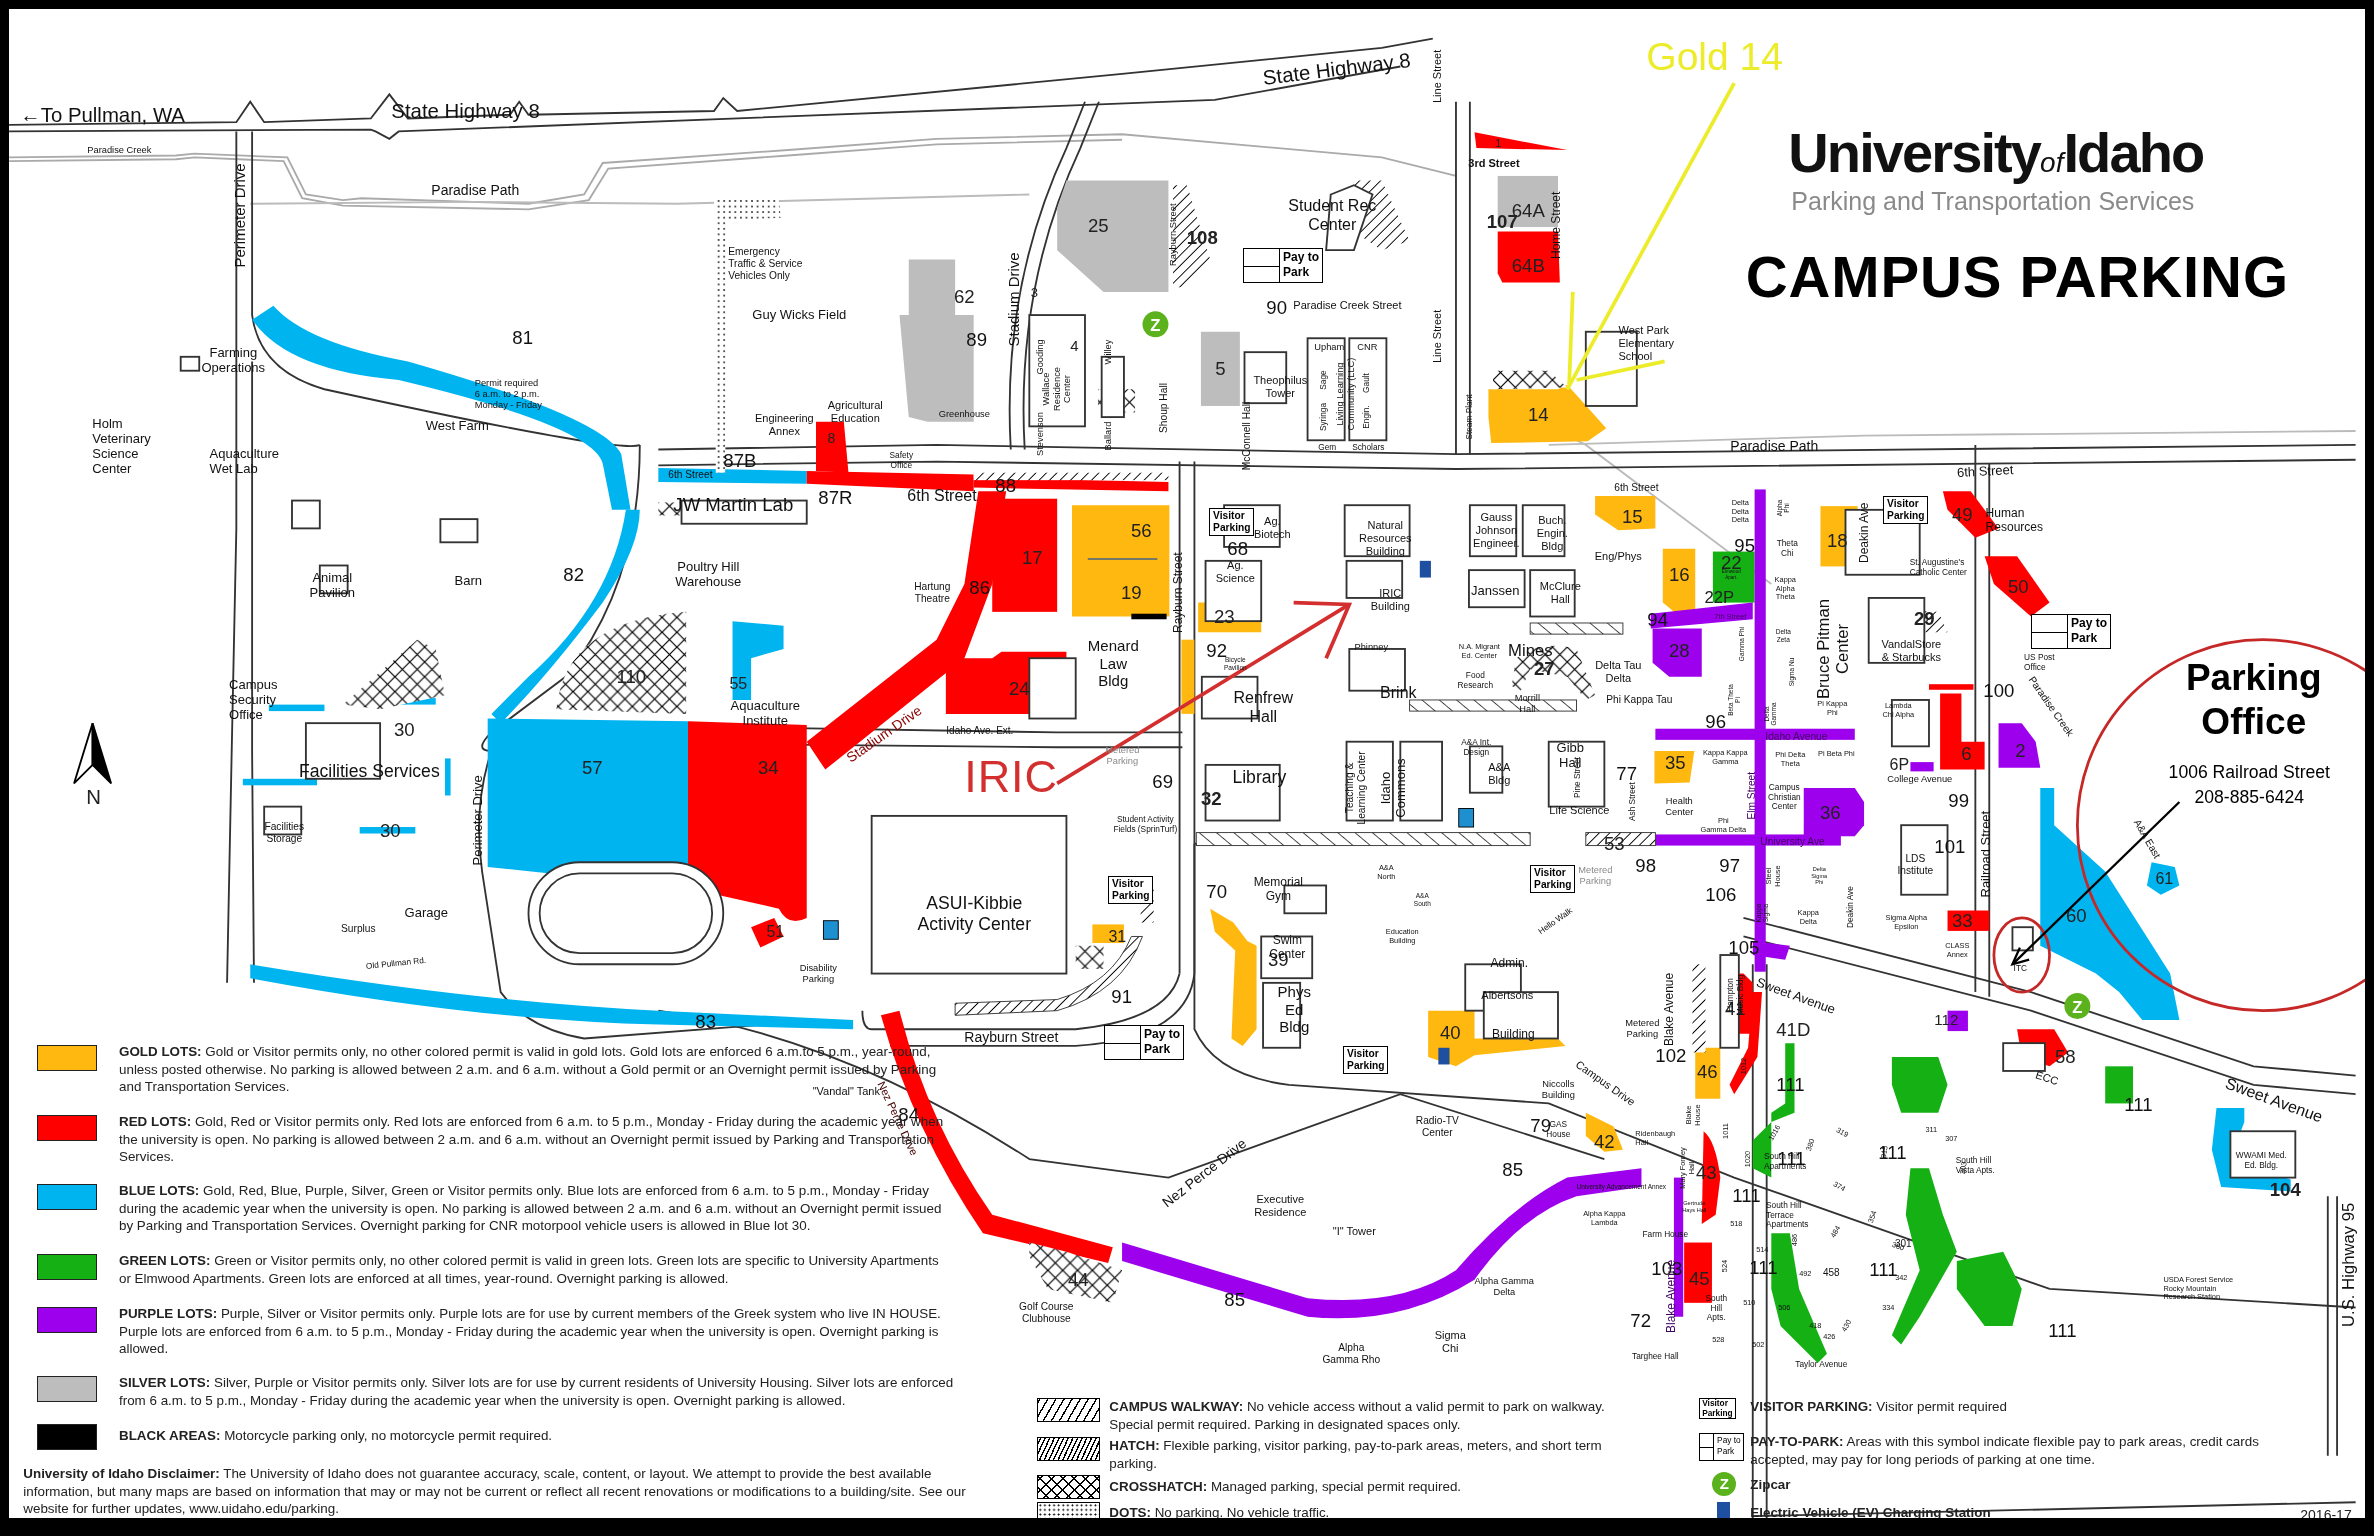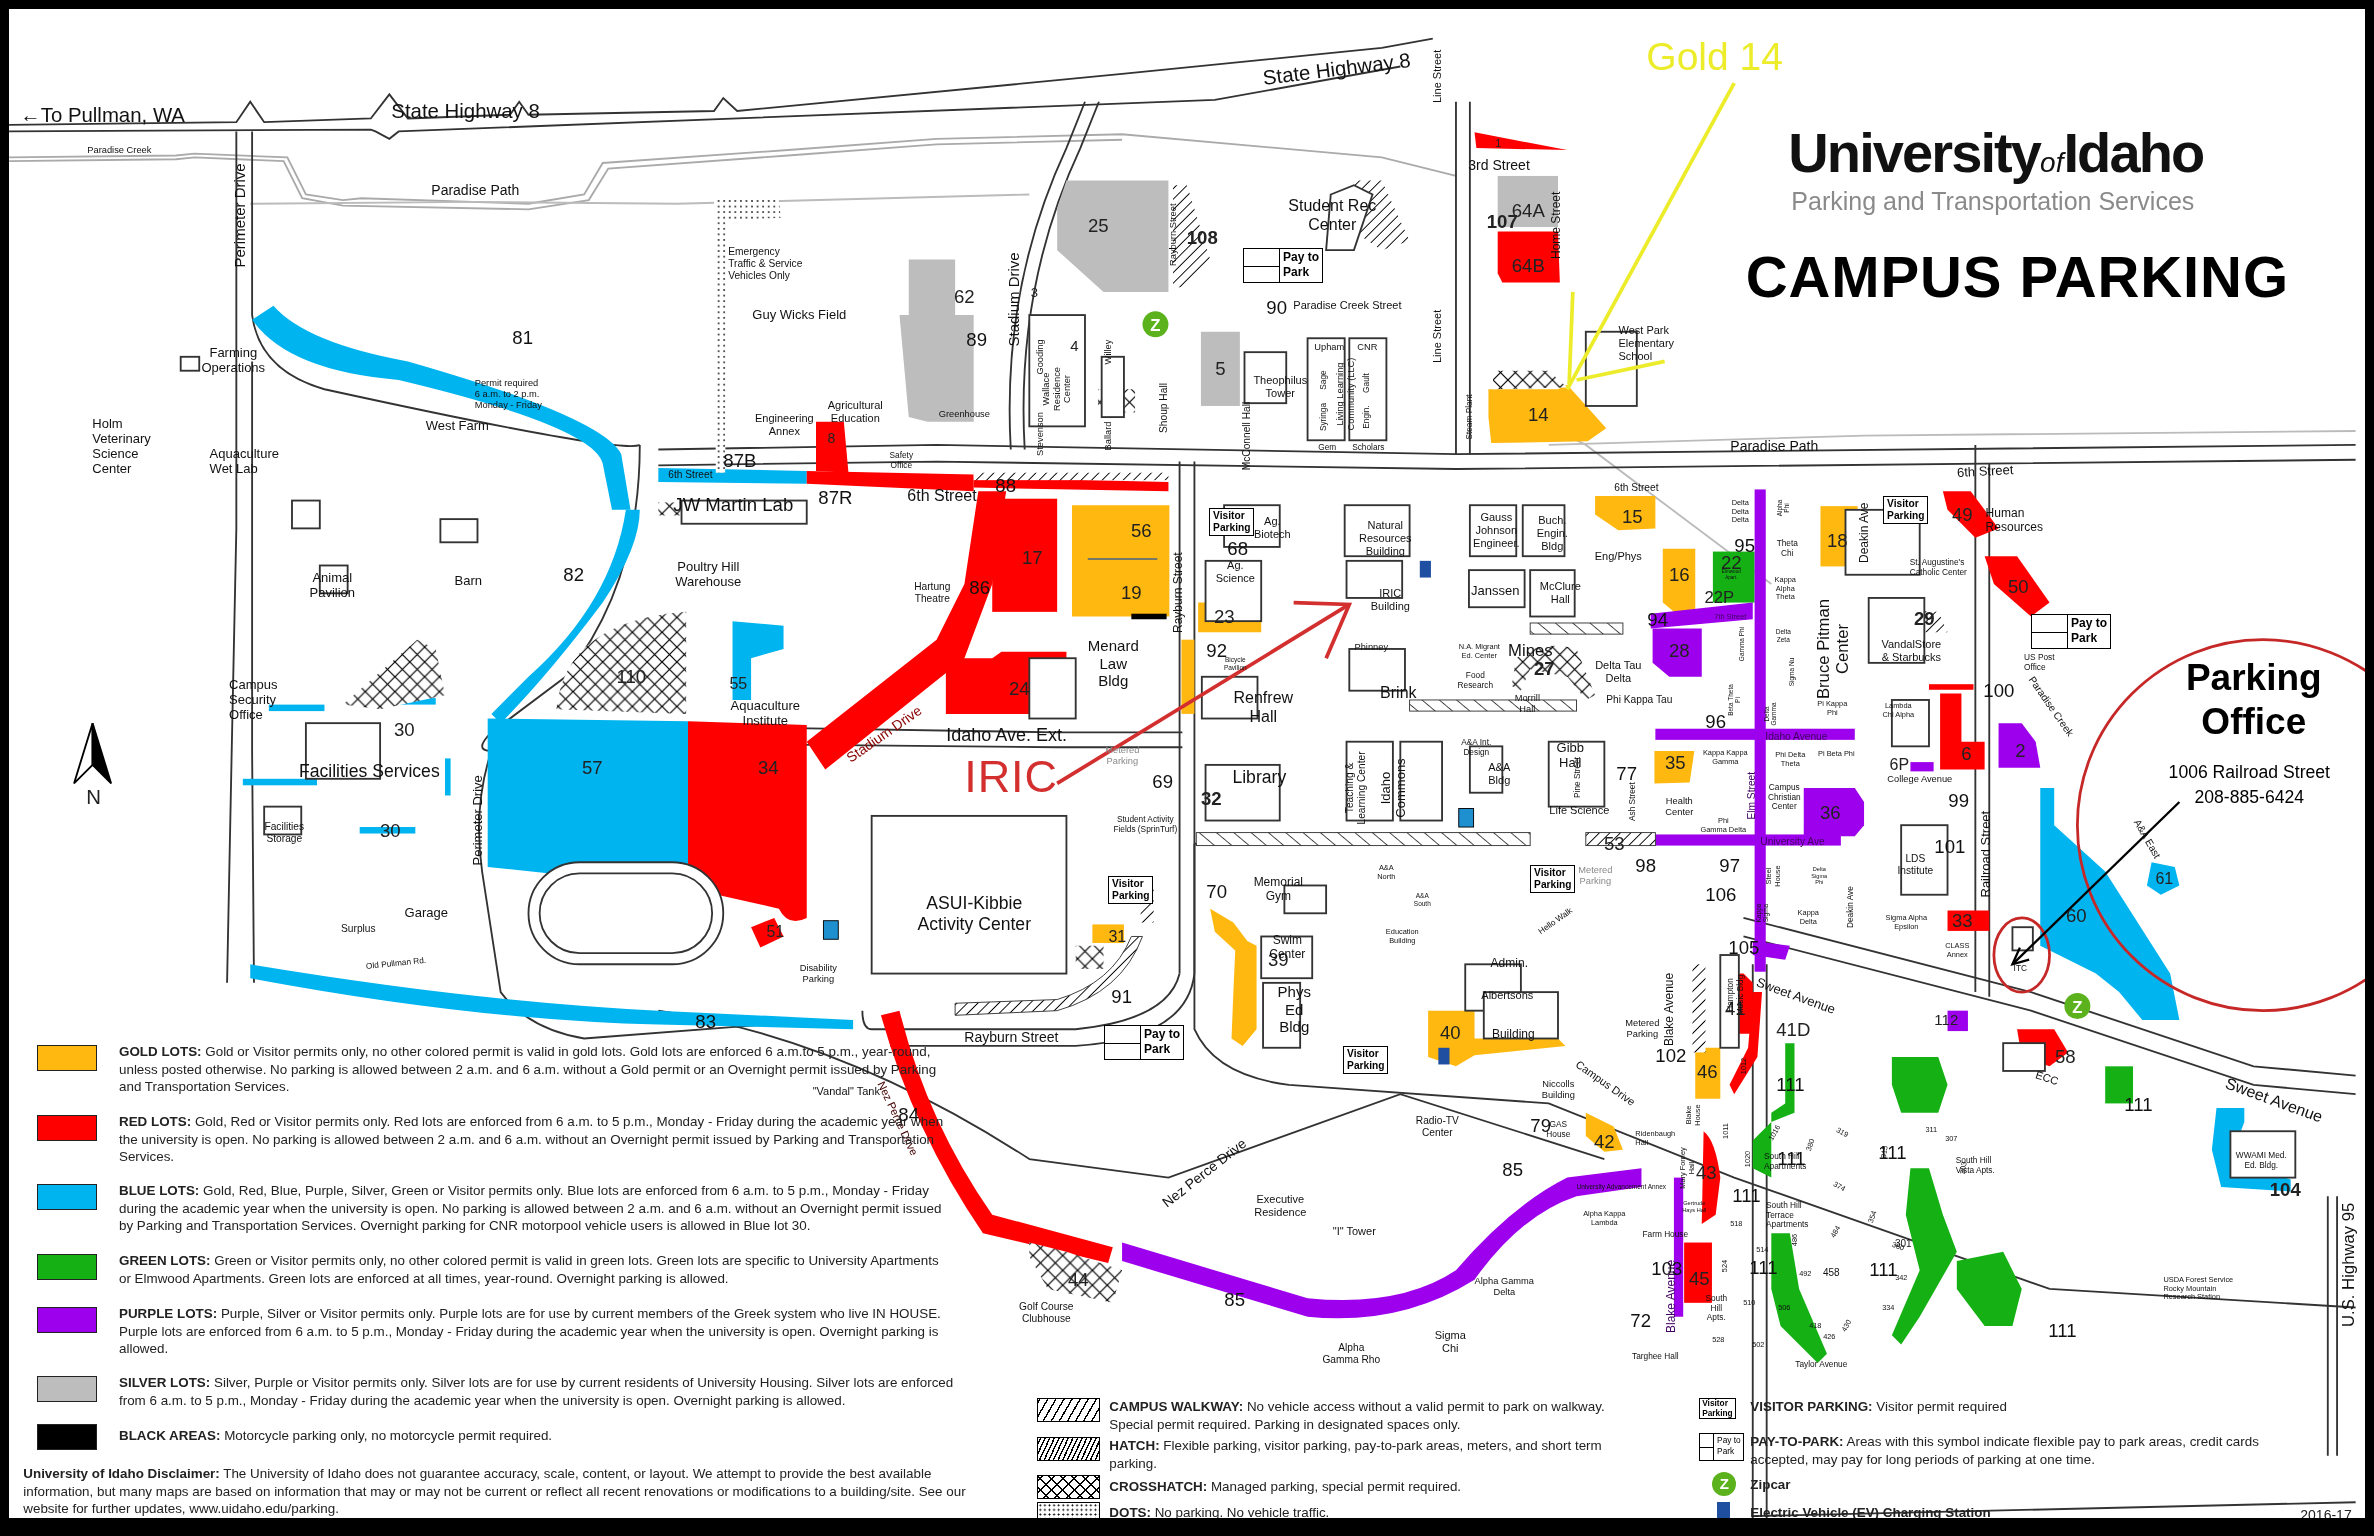--- a/index.html
+++ b/index.html
@@ -399,26 +399,26 @@
 <div class="street" style="left:468px;top:849px;font-size:13px;transform:rotate(-90deg);">Perimeter Drive</div>
 <div class="street" style="left:1004px;top:329px;font-size:15px;transform:rotate(-90deg);">Stadium Drive</div>
 <div class="street" style="left:839px;top:742px;font-size:14px;transform:rotate(-35deg);color:#800;">Stadium Drive</div>
 <div class="street" style="left:659px;top:460px;font-size:10.2px;">6th Street</div>
 <div class="street" style="left:898px;top:478px;font-size:16px;">6th Street</div>
 <div class="street" style="left:1605px;top:473px;font-size:10.2px;">6th Street</div>
 <div class="street" style="left:1948px;top:456px;font-size:13px;transform:rotate(-3deg);">6th Street</div>
 <div class="street" style="left:1428px;top:88px;font-size:11px;transform:rotate(-90deg);">Line Street</div>
 <div class="street" style="left:1428px;top:348px;font-size:11px;transform:rotate(-90deg);">Line Street</div>
 <div class="street" style="left:1547px;top:243px;font-size:12px;transform:rotate(-90deg);">Home Street</div>
-<div class="street" style="left:1459px;top:148px;font-size:14px;">3rd Street</div>
+<div class="street" style="left:1459px;top:148px;font-size:11px;font-weight:bold;">3rd Street</div>
 <div class="street" style="left:1284px;top:290px;font-size:11px;">Paradise Creek Street</div>
 <div class="street" style="left:1164px;top:252px;font-size:9.3px;transform:rotate(-90deg);">Rayburn Street</div>
 <div class="street" style="left:1169px;top:617px;font-size:12px;transform:rotate(-90deg);">Rayburn Street</div>
 <div class="street" style="left:955px;top:1020px;font-size:14px;">Rayburn Street</div>
-<div class="street" style="left:937px;top:716px;font-size:18px;">Idaho Ave. Ext.</div>
+<div class="street" style="left:937px;top:716px;font-size:10px;">Idaho Ave. Ext.</div>
 <div class="street" style="left:1756px;top:722px;font-size:10.2px;color:#400060;">Idaho Avenue</div>
 <div class="street" style="left:1751px;top:827px;font-size:10.2px;color:#400060;">University Ave</div>
 <div class="street" style="left:1742px;top:805px;font-size:10.2px;transform:rotate(-90deg);color:#400060;">Elm Street</div>
 <div class="street" style="left:1623px;transform:rotate(-90deg);top:807px;font-size:8.3px;">Ash Street</div>
 <div class="street" style="left:1568px;transform:rotate(-90deg);top:784px;font-size:8.3px;">Pine Street</div>
 <div class="street" style="left:1855px;transform:rotate(-90deg);top:547px;font-size:12px;">Deakin Ave</div>
 <div class="street" style="left:1841px;transform:rotate(-90deg);top:914px;font-size:8.3px;">Deakin Ave</div>
 <div class="street" style="left:1878px;top:765px;font-size:9.3px;">College Avenue</div>
 <div class="street" style="left:1976px;transform:rotate(-90deg);top:881px;font-size:13px;">Railroad Street</div>
 <div class="street" style="left:1748px;top:965px;font-size:13px;transform:rotate(20deg);">Sweet Avenue</div>

